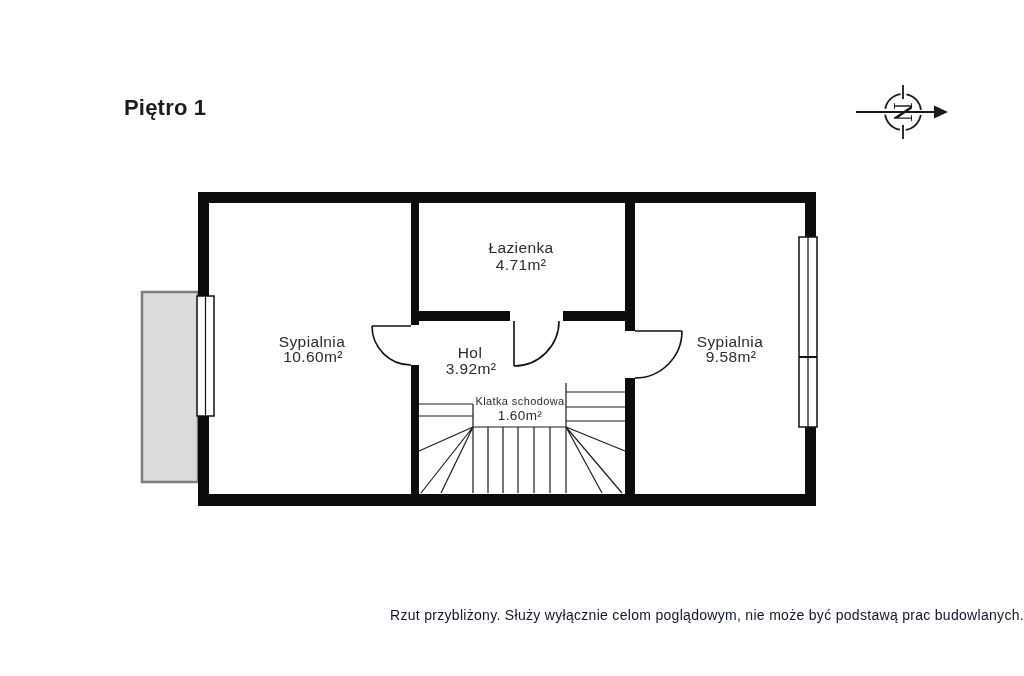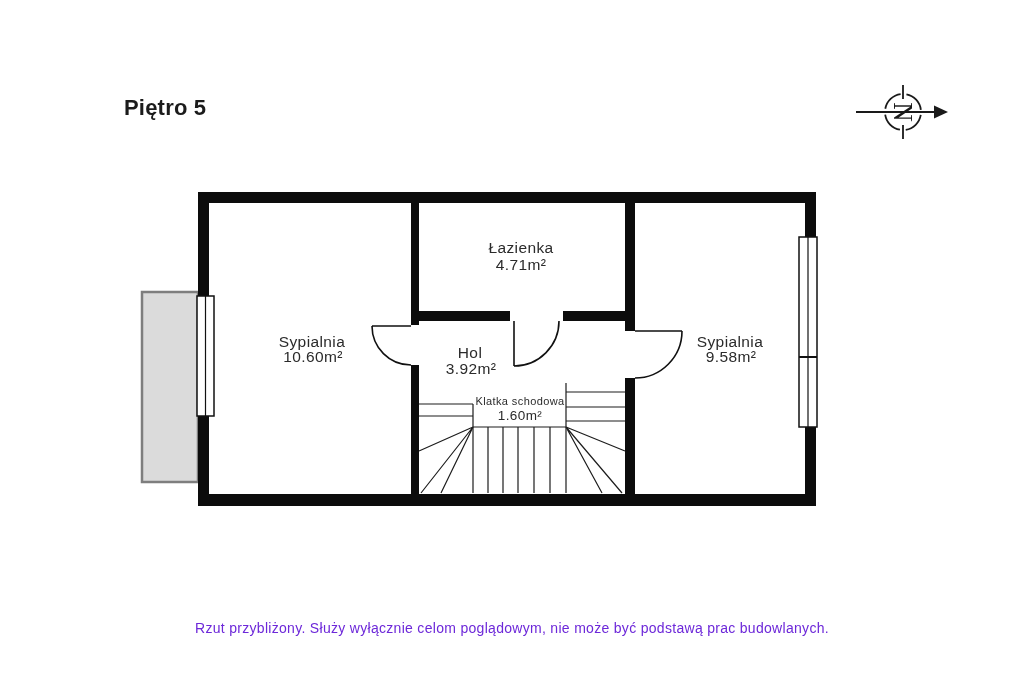--- a/index.html
+++ b/index.html
@@ -13,46 +13,46 @@
   .page-title{
     position:absolute;
     left:124px;top:95px;
     font-size:22px;
     font-weight:800;
     letter-spacing:.2px;
     color:#1b1b1b;
   }
   .footer-note{
     position:absolute;
-    top:620px;left:0;
+    top:607px;left:0;
     width:100%;
-    text-align:center;
+    text-align:right;
     font-size:14px;
     font-weight:400;
     letter-spacing:.3px;
-    color:#6d28d9;
+    color:#0f172a;
   }
   svg{position:absolute;left:0;top:0;}
   .room-name{
     font-size:15.5px;
     fill:#2b2b2b;
     letter-spacing:.4px;
   }
   .room-area{
     font-size:15.5px;
     fill:#2b2b2b;
     letter-spacing:.4px;
   }
   .small-name{font-size:11px;}
   .small-area{font-size:13.5px;}
 </style>
 </head>
 <body>
 
-<div class="page-title">Piętro 5</div>
+<div class="page-title">Piętro 1</div>
 
 <svg width="1024" height="676" viewBox="0 0 1024 676">
 
   <rect x="142" y="292" width="56" height="190" fill="#dbdbdb" stroke="#7e7e7e" stroke-width="2.5"></rect>
 
   <g fill="#0c0c0c">
     <rect x="198" y="192" width="618" height="11"></rect>
     <rect x="198" y="494" width="618" height="12"></rect>
     <rect x="198" y="192" width="11" height="105"></rect>
     <rect x="198" y="415" width="11" height="91"></rect>

